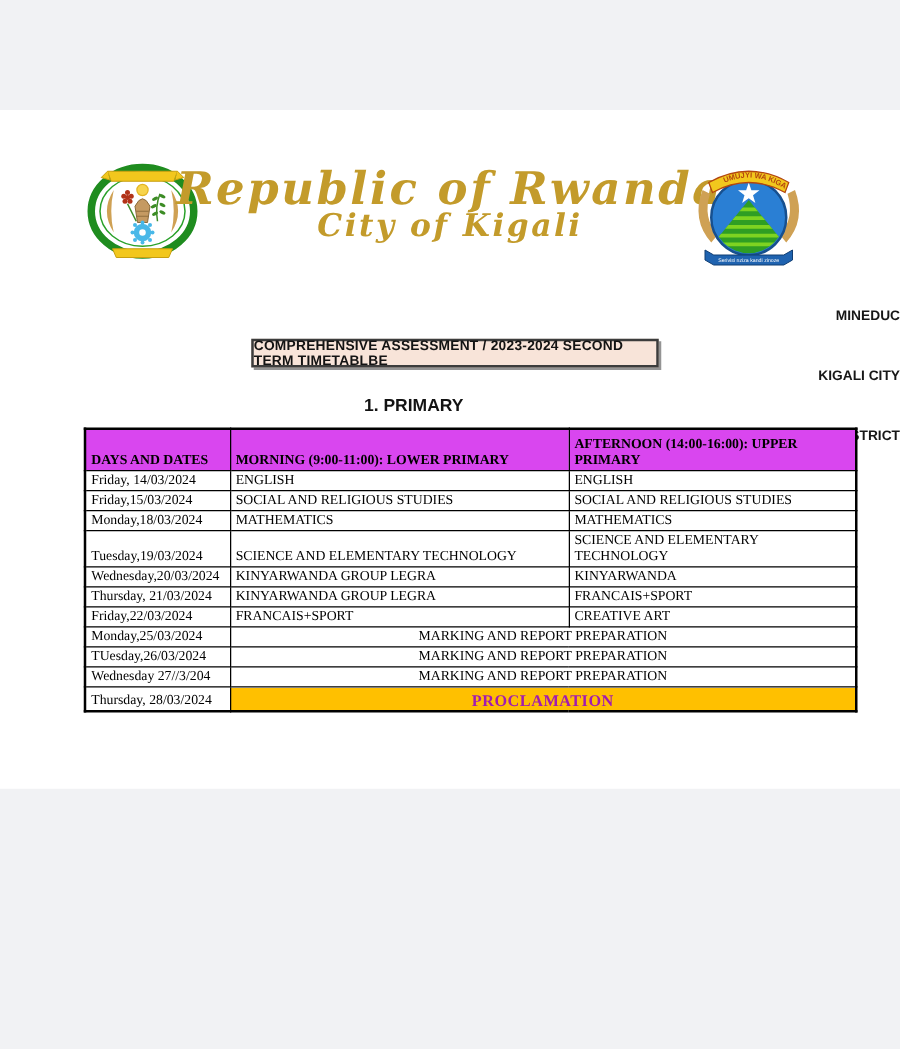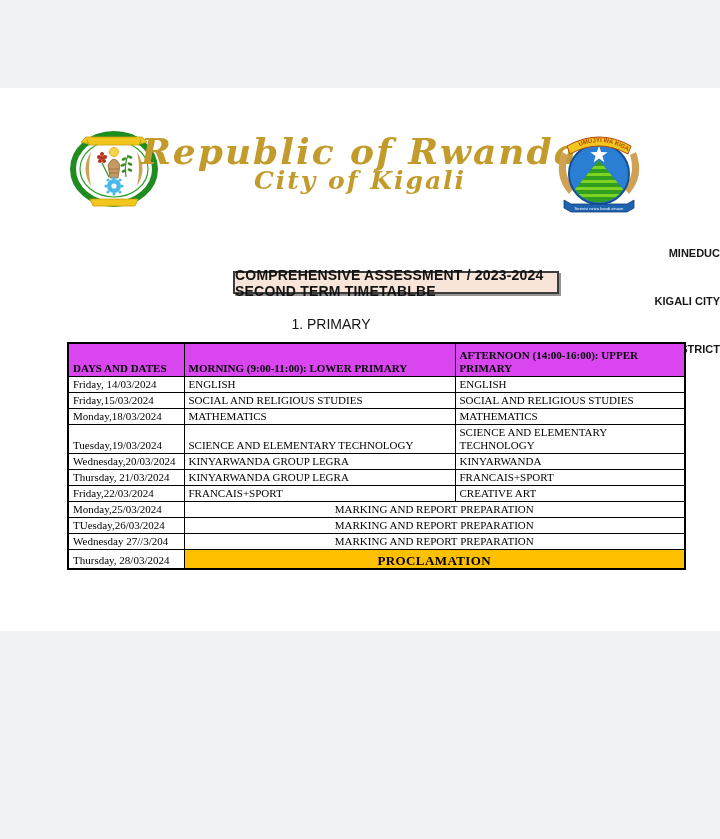--- a/index.html
+++ b/index.html
@@ -26,25 +26,25 @@
   .org-block{
     position:absolute;left:0;top:125px;width:720px;text-align:right;
     font-size:11px;font-weight:bold;color:#171717;line-height:16px;
     white-space:pre-wrap;
   }
   .banner-box{
     position:absolute;left:201px;top:183px;width:322px;height:19px;
     background:#f8e4d9;border:2px solid #3c3c3c;
     box-shadow:2px 2px 0 rgba(60,60,60,.55);
     display:flex;align-items:center;justify-content:center;
-    font-size:14px;font-weight:bold;color:#131313;letter-spacing:.2px;margin-left:32px;
+    font-size:11px;font-weight:bold;color:#131313;letter-spacing:.2px;
   }
   .section-title{
     position:absolute;left:0;top:228px;width:662px;text-align:center;
-    font-size:14px;font-weight:normal;color:#131313;
+    font-size:14px;font-weight:bold;color:#131313;
   }
   
   table.timetable{
     position:absolute;left:67px;top:254px;width:617px;
     border-collapse:collapse;table-layout:fixed;
     font-family:"Liberation Serif","DejaVu Serif",serif;
     font-size:11px;color:#000;
   }
   .timetable col.c1{width:116px;}
   .timetable col.c2{width:271px;}
@@ -56,21 +56,21 @@
   .timetable{border:2px solid #000;}
   .timetable thead th{
     background:#d946ef;font-weight:bold;text-align:left;height:30px;
     font-size:11px;line-height:13px;
   }
   .timetable td{height:13px;line-height:13px;}
   .timetable td.c-date{white-space:pre-wrap;}
   .timetable td.c-merged{text-align:center;}
   .timetable tr.highlight td.c-merged{
     background:#ffc000;font-weight:bold;font-size:13px;height:16px;
-    color:#000000;letter-spacing:.4px;
+    color:#a21caf;letter-spacing:.4px;
   }
   .timetable tr.highlight td{height:16px;}
 </style>
 </head>
 <body>
 
 <div class="page">
 
   <div class="logo logo-left">
     <svg viewBox="0 0 100 88" width="102" height="88">

